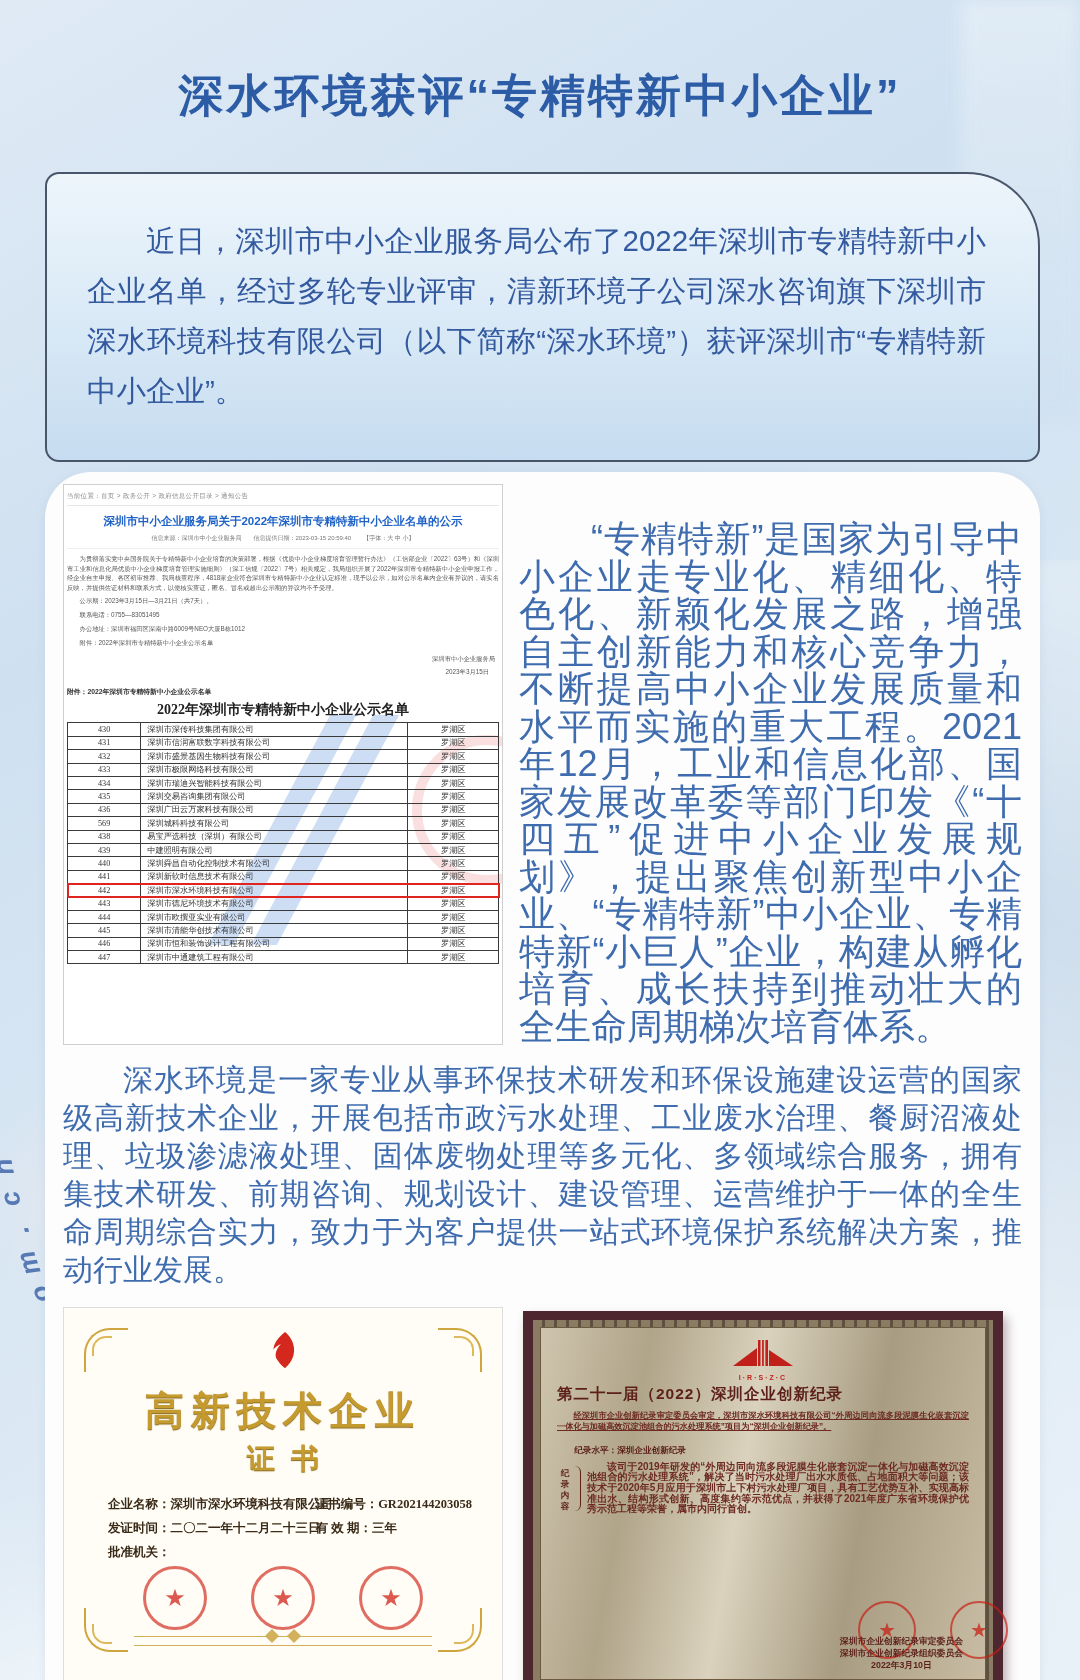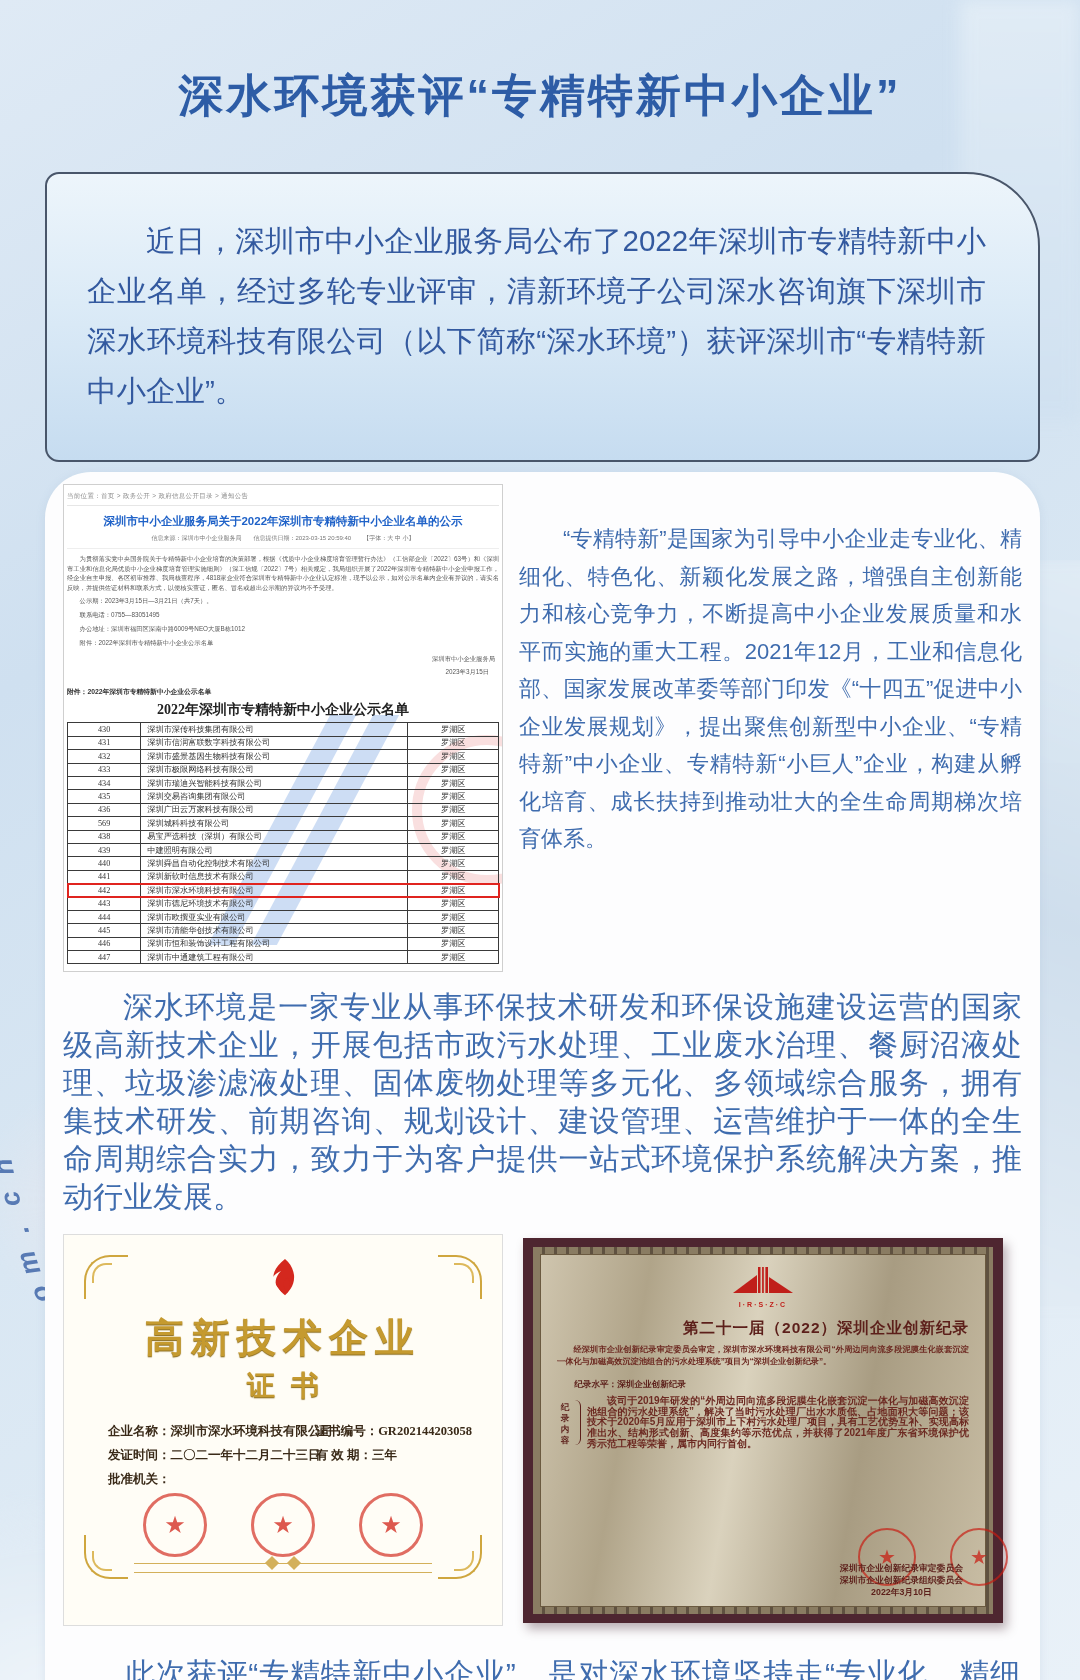--- a/index.html
+++ b/index.html
@@ -55,21 +55,21 @@
     font-weight:bold; font-size:14px; color:#222; margin:4px 0 3px; }
   .doc-table { width:100%; border-collapse:collapse; font-family:"Liberation Serif","DejaVu Serif",serif; position:relative; }
   .doc-table td { border:1px solid #3a3a3a; font-size:8.2px; color:#333; height:13.4px; padding:0 3px; }
   .doc-table td.c-no { width:17%; text-align:center; }
   .doc-table td.c-name { width:62%; text-align:left; padding-left:6px;font-family:Liberation Mono, monospace; }
   .doc-table td.c-dist { width:21%; text-align:center; }
   tr.hl-row { outline:2.5px solid #e0241f; outline-offset:-1px; }
 
   
   .col-zjtx { flex:1; padding-top:36px; }
-  .col-zjtx p { font-size:22px; line-height:37.5px; color:#3f6cae; text-align:justify; text-indent:2em; }
+  .col-zjtx p { font-size:36px; line-height:37.5px; color:#3f6cae; text-align:justify; text-indent:2em; }
 
   .para { margin-top:16px; }
   .para p { font-size:30px; line-height:38px; color:#3f6cae; text-align:justify; text-indent:2em; }
 
   
   .img-row { display:flex; gap:20px; margin-top:18px; align-items:stretch; }
 
   
   .cert { width:440px; height:392px; background:#fffdf6; border:1px solid #ddd; position:relative; padding-top:22px; flex:none; }
   .corner { position:absolute; width:56px; height:56px; }
@@ -100,22 +100,22 @@
   
   .plaque { width:480px; height:385px; margin-top:4px; background:#4e2630; padding:9px 10px; flex:none;
     box-shadow:4px 6px 10px rgba(60,30,40,.35); }
   .plaque-pattern { width:100%; height:100%; padding:7px;
     background:repeating-linear-gradient(90deg,#8a7c62 0 9px,#5f5140 9px 12px); }
   .plaque-inner { width:100%; height:100%; position:relative; padding:10px 16px 8px;
     background:linear-gradient(100deg,#cfc5ae 0%,#b0a489 22%,#dad2bd 45%,#a89c82 70%,#c8bda4 100%);
     border:1px solid #6b5a40; }
   .plaque-logo { text-align:center; }
   .plaque-logo-text { font-size:7px; letter-spacing:2px; color:#c01f1a; font-weight:bold; margin-top:-2px; }
-  .plaque-title { text-align:right; font-size:15.5px; font-weight:bold; color:#5c1f1a; margin-top:10px; letter-spacing:1px; }
-  .plaque-intro { margin-top:5px; font-size:8.2px; font-weight:bold; line-height:11.4px; color:#6d2a22; text-align:justify; text-indent:2em; }
+  .plaque-title { text-align:left; font-size:15.5px; font-weight:bold; color:#5c1f1a; margin-top:3px; letter-spacing:1px; }
+  .plaque-intro { margin-top:5px; font-size:8.2px; font-weight:bold; line-height:11.4px; color:#6d2a22; text-align:justify; text-indent:2em;text-decoration:underline; }
   .plaque-level { font-size:8.6px; font-weight:bold; color:#5c1f1a; margin-top:12px; text-indent:2em; }
   .plaque-content { display:flex; margin-top:5px; }
   .plaque-content-label { width:16px; font-size:8.6px; font-weight:bold; color:#5c1f1a; line-height:11px;
     display:flex; flex-direction:column; align-items:center; padding-top:6px; }
   .plaque-brace { width:8px; border-right:1.5px solid #5c1f1a; border-radius:0 6px 6px 0; margin:4px 6px 4px 0; }
   .plaque-content-text { flex:1; font-size:10px; line-height:10.6px; color:#6d2a22; font-weight:bold; text-align:justify; text-indent:2em; }
   .plaque-sign { position:absolute; right:22px; bottom:8px; text-align:center; }
   .plaque-sign p { font-size:8.8px; font-weight:bold; color:#5c1f1a; line-height:12px; position:relative; z-index:2; }
   .p-seal { position:absolute; z-index:1; width:58px; height:58px; border:2.5px solid rgba(200,28,18,.8);
     border-radius:50%; top:-34px; display:flex; align-items:center; justify-content:center;

